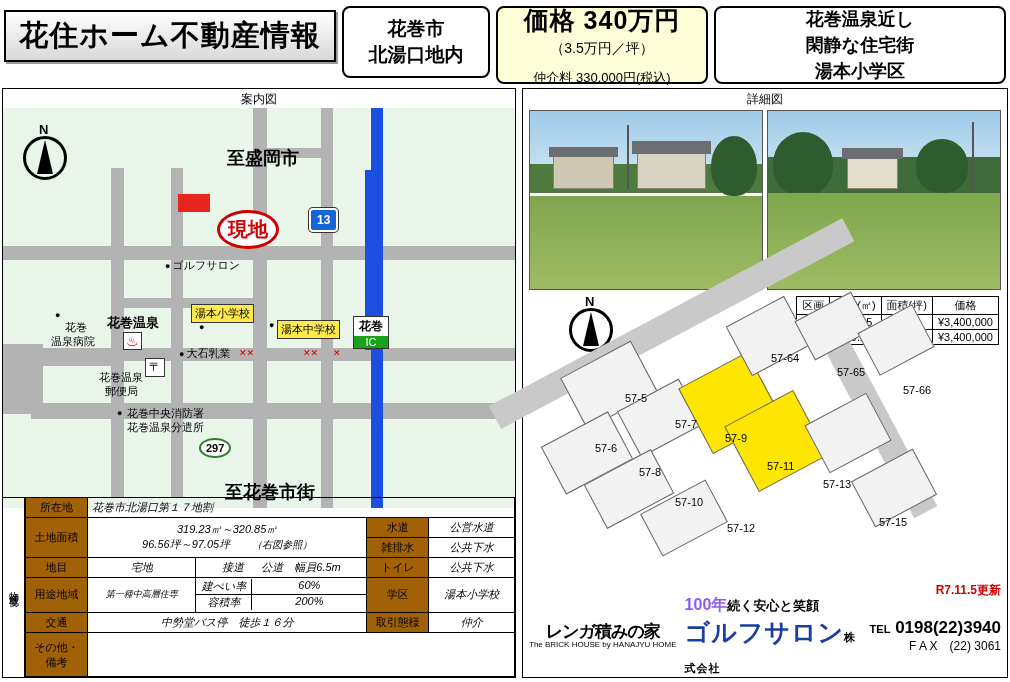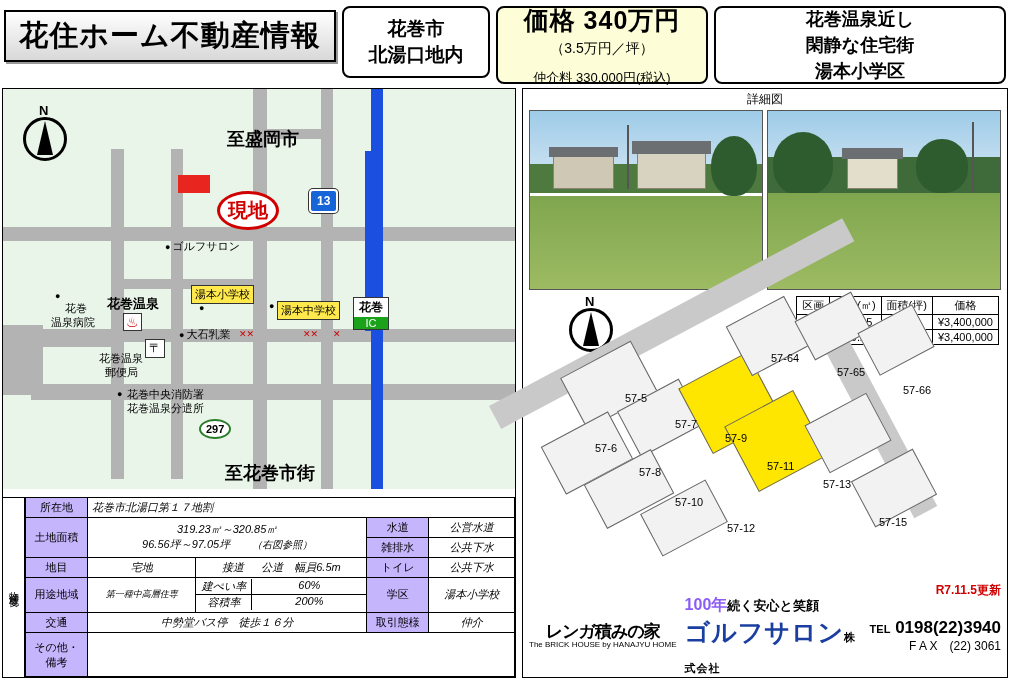--- a/index.html
+++ b/index.html
@@ -82,21 +82,21 @@
 
   
   .left-table-wrap { position:absolute; left:0; bottom:0; width:100%; height:180px; display:flex; }
   .vlabel {
     width:22px; border-right:1px solid #000; border-top:1px solid #000;
     font-size:10px; writing-mode:vertical-rl; display:flex; align-items:center; justify-content:center;
     letter-spacing:2px; padding:6px 0;
   }
   table.info { border-collapse:collapse; width:100%; height:100%; font-size:11px; }
   table.info td { border:1px solid #000; padding:1px 4px; }
-  td.k { background:#c4b5fd; text-align:center; width:62px; }
+  td.k { background:#a16207; text-align:center; width:62px; }
   td.v { text-align:left;font-style:italic; }
 
   
   .photos { display:flex; gap:4px; padding:2px 6px 0 6px; height:182px; }
   .photo { flex:1; border:1px solid #555; position:relative; overflow:hidden; }
   .ph-sky { position:absolute; left:0; top:0; right:0; height:38%; background:linear-gradient(#9ecbe8,#cfe4f2); }
   .ph-hill { position:absolute; left:0; top:28%; right:0; height:22%; background:#4e7a3f; }
   .ph-house1 { position:absolute; left:14%; top:26%; width:26%; height:20%; background:#cfc8b4; border:1px solid #8a8272; }
   .ph-house2 { position:absolute; left:44%; top:24%; width:30%; height:22%; background:#d8d2c0; border:1px solid #8a8272; }
   .ph-roof { position:absolute; background:#6b6f72; }
@@ -150,20 +150,21 @@
   <div class="hdr-box hdr-note">
     <div>花巻温泉近し</div>
     <div>閑静な住宅街</div>
     <div>湯本小学区</div>
   </div>
 </div>
 
 <div class="panels">
 
   <div class="panel-left">
+    <div class="caption">案内図</div>
 
     <div class="map">
 
       <div class="road" style="left:0;top:138px;width:514px;height:14px;"></div>
       <div class="road" style="left:0;top:240px;width:514px;height:13px;"></div>
       <div class="road" style="left:28px;top:295px;width:486px;height:16px;"></div>
       <div class="road" style="left:0;top:236px;width:40px;height:70px;"></div>
       <div class="road" style="left:108px;top:60px;width:13px;height:330px;"></div>
       <div class="road" style="left:168px;top:60px;width:12px;height:330px;"></div>
       <div class="road" style="left:250px;top:0;width:14px;height:400px;"></div>

